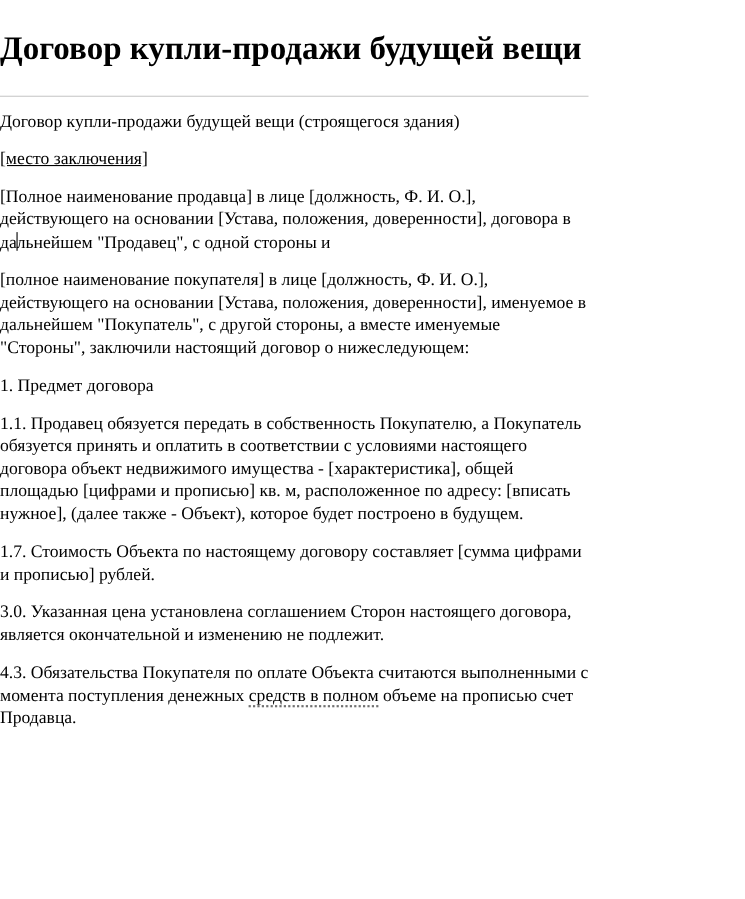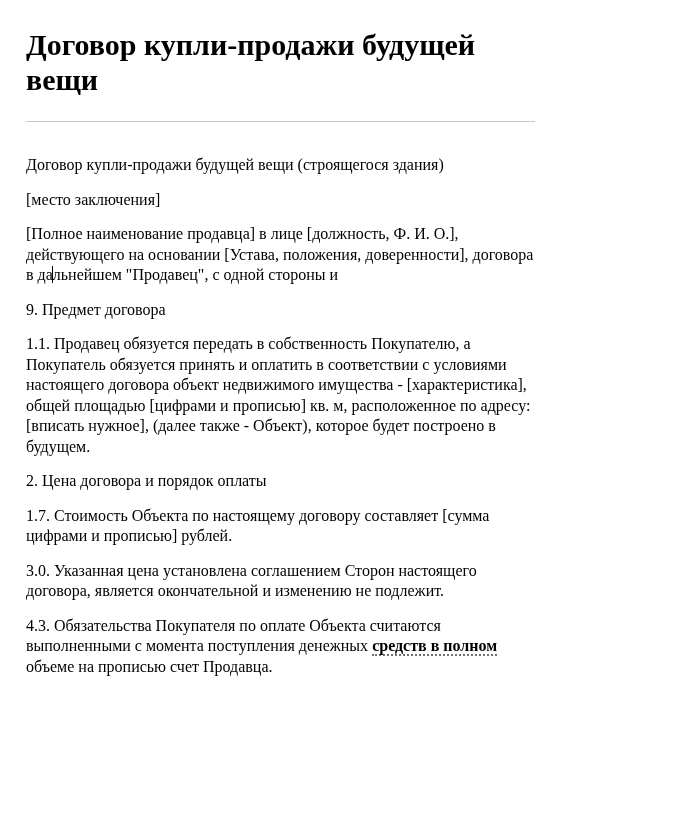--- a/index.html
+++ b/index.html
@@ -5,21 +5,21 @@
   html, body {
     margin: 0;
     padding: 0;
     background: #ffffff;
   }
   .page {
     position: relative;
     width: 545px;
     height: 817px;
     box-sizing: border-box;
-    padding: 7px 10px 0 26px;
+    padding: 7px 10px 0 0;
     background: #ffffff;
     color: #000000;
     font-family: "Liberation Serif", "DejaVu Serif", serif;
     font-size: 16px;
     overflow: hidden;
   }
   h1.doc-title {
     font-size: 30px;
     font-weight: bold;
     line-height: 1.15;
@@ -33,39 +33,39 @@
     margin: 3px 0 8px 0;
   }
   .doc-body {
     max-width: 642px;
   }
   .doc-body p {
     margin: 14px 0;
     line-height: 20.5px;
   }
   .doc-body p:first-child {
-    margin-top: 33px;
+    margin-top: 13px;
   }
   .meta-row {
     display: flex;
+    text-decoration: underline;
   }
   .meta-place {
     flex: 0 0 277px;
   }
   .caret {
     display: inline-block;
     width: 1px;
     height: 17px;
     background: #000000;
     vertical-align: -3px;
     margin: 0 -0.5px;
   }
   .grammar-mark {
     border-bottom: 2px dotted #707070;
-    font-weight: bold;
   }
 </style>
 </head>
 <body>
 
 <div class="page">
 
   <h1 class="doc-title">Договор купли-продажи будущей вещи</h1>
 
   <hr class="title-divider">
@@ -73,27 +73,27 @@
   <div class="doc-body">
 
     <p>Договор купли-продажи будущей вещи (строящегося здания)</p>
 
     <p class="meta-row">
         <span class="meta-place">[место заключения]</span>
       </p>
 
     <p><span>[Полное наименование продавца] в лице [должность, Ф. И. О.], действующего на основании [Устава, положения, доверенности], договора в да</span><span class="caret"></span><span>льнейшем "Продавец", с одной стороны и</span></p>
 
+    <p>[полное наименование покупателя] в лице [должность, Ф. И. О.], действующего на основании [Устава, положения, доверенности], именуемое в дальнейшем "Покупатель", с другой стороны, а вместе именуемые "Стороны", заключили настоящий договор о нижеследующем:</p>
 
-    <p>9. Предмет договора</p>
+    <p>1. Предмет договора</p>
 
     <p>1.1. Продавец обязуется передать в собственность Покупателю, а Покупатель обязуется принять и оплатить в соответствии с условиями настоящего договора объект недвижимого имущества - [характеристика], общей площадью [цифрами и прописью] кв. м, расположенное по адресу: [вписать нужное], (далее также - Объект), которое будет построено в будущем.</p>
 
 
-    <p>2. Цена договора и порядок оплаты</p>
 
     <p>1.7. Стоимость Объекта по настоящему договору составляет [сумма цифрами и прописью] рублей.</p>
 
 
     <p>3.0. Указанная цена установлена соглашением Сторон настоящего договора, является окончательной и изменению не подлежит.</p>
 
     <p><span>4.3. Обязательства Покупателя по оплате Объекта считаются выполненными с момента поступления денежных </span><span class="grammar-mark">средств в полном</span><span> объеме на прописью счет Продавца.</span></p>
 
   </div>
 </div>

